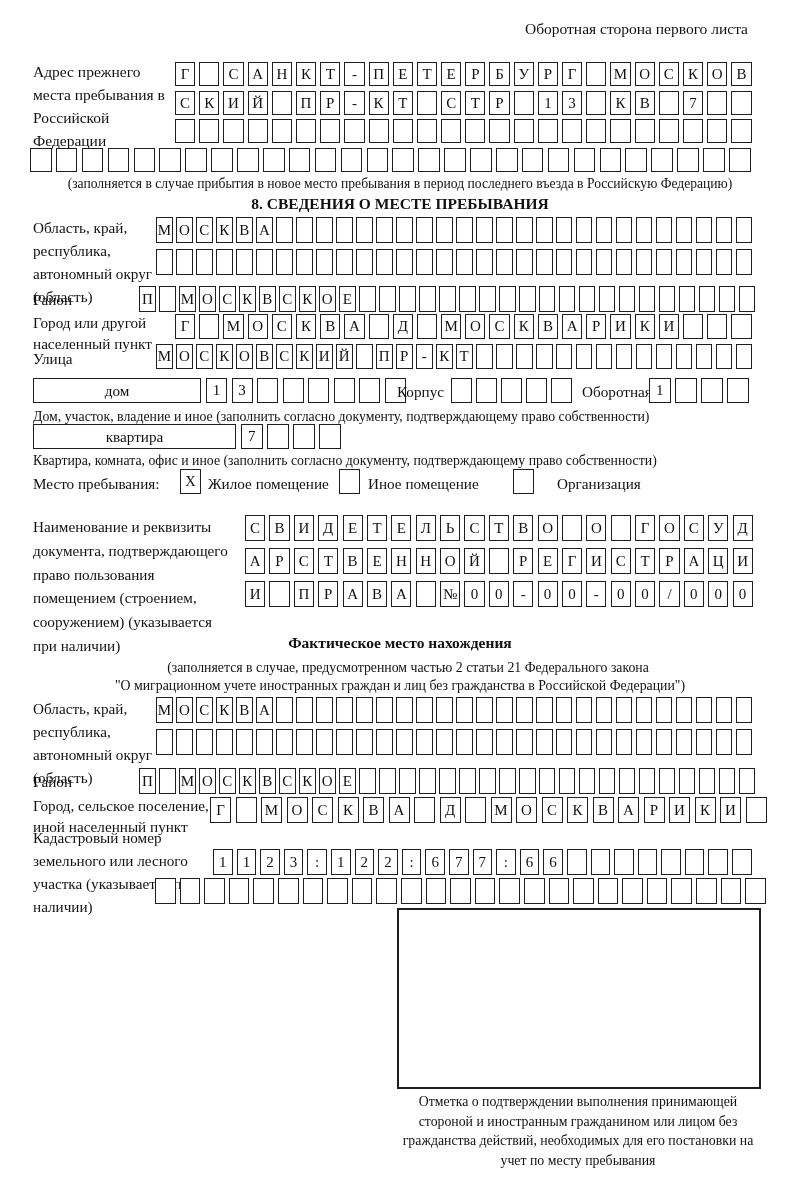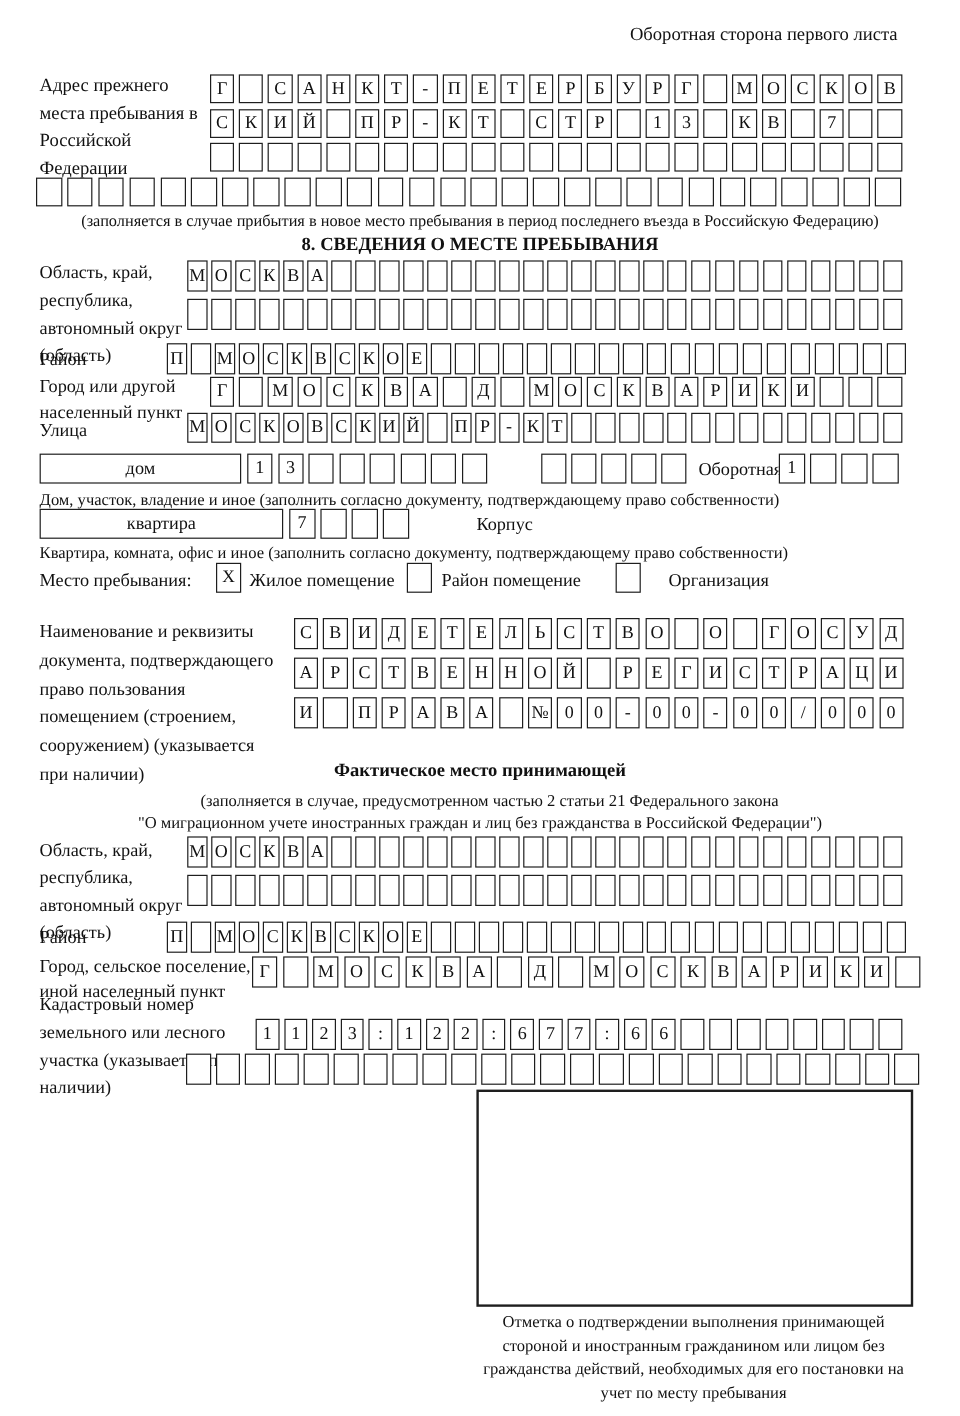--- a/index.html
+++ b/index.html
@@ -307,21 +307,21 @@
   <div class="cellrow" style="left:206px;top:378px;--w:21px;--h:25px;--g:4.5px;">
       <span class="cell">1</span>
       <span class="cell">3</span>
       <span class="cell">&nbsp;</span>
       <span class="cell">&nbsp;</span>
       <span class="cell">&nbsp;</span>
       <span class="cell">&nbsp;</span>
       <span class="cell">&nbsp;</span>
       <span class="cell">&nbsp;</span>
     </div>
-  <div class="lbl" style="left:397px;top:380px;margin-top:46px;">Корпус</div>
+  <div class="lbl" style="left:397px;top:380px;">Корпус</div>
   <div class="cellrow" style="left:451px;top:378px;--w:21px;--h:25px;--g:4px;">
       <span class="cell">&nbsp;</span>
       <span class="cell">&nbsp;</span>
       <span class="cell">&nbsp;</span>
       <span class="cell">&nbsp;</span>
       <span class="cell">&nbsp;</span>
     </div>
   <div class="lbl" style="left:582px;top:380px;">Оборотная</div>
   <div class="cellrow" style="left:649px;top:378px;--w:21.5px;--h:25px;--g:4.5px;">
       <span class="cell">1</span>
@@ -337,21 +337,21 @@
       <span class="cell">&nbsp;</span>
       <span class="cell">&nbsp;</span>
       <span class="cell">&nbsp;</span>
     </div>
   <div class="abs small" style="left:33px;top:452px;font-size:13.8px;">Квартира, комната, офис и иное (заполнить согласно документу, подтверждающему право собственности)</div>
 
   <div class="lbl" style="left:33px;top:472px;text-align:right;">Место пребывания:</div>
   <div class="chk" style="left:180px;top:469px;">X</div>
   <div class="lbl" style="left:208px;top:472px;">Жилое помещение</div>
   <div class="chk" style="left:339px;top:469px;"></div>
-  <div class="lbl" style="left:368px;top:472px;">Район помещение</div>
+  <div class="lbl" style="left:368px;top:472px;">Иное помещение</div>
   <div class="chk" style="left:513px;top:469px;"></div>
   <div class="lbl" style="left:557px;top:472px;">Организация</div>
 
   <div class="lbl" style="left:33px;top:515px;width:206px;line-height:23.8px;">Наименование и реквизиты документа, подтверждающего право пользования помещением (строением, сооружением) (указывается при наличии)</div>
   <div class="cellrow" style="left:245px;top:515px;--w:20.2px;--h:26px;--g:4.2px;">
       <span class="cell">С</span>
       <span class="cell">В</span>
       <span class="cell">И</span>
       <span class="cell">Д</span>
       <span class="cell">Е</span>
@@ -412,21 +412,21 @@
       <span class="cell">0</span>
       <span class="cell">-</span>
       <span class="cell">0</span>
       <span class="cell">0</span>
       <span class="cell">/</span>
       <span class="cell">0</span>
       <span class="cell">0</span>
       <span class="cell">0</span>
     </div>
 
-  <div class="abs center bold" style="top:634px;font-size:15.5px;">Фактическое место принимающей</div>
+  <div class="abs center bold" style="top:634px;font-size:15.5px;">Фактическое место нахождения</div>
   <div class="abs small center" style="top:659px;font-size:13.8px;padding-left:16px;">(заполняется в случае, предусмотренном частью 2 статьи 21 Федерального закона</div>
   <div class="abs small center" style="top:677px;font-size:13.8px;">"О миграционном учете иностранных граждан и лиц без гражданства в Российской Федерации")</div>
 
   <div class="lbl" style="left:33px;top:697px;width:142px;">Область, край, республика, автономный округ (область)</div>
   <div class="cellrow" style="left:156px;top:697px;--w:16.8px;--h:26px;--g:3.2px;">
       <span class="cell">М</span>
       <span class="cell">О</span>
       <span class="cell">С</span>
       <span class="cell">К</span>
       <span class="cell">В</span>

